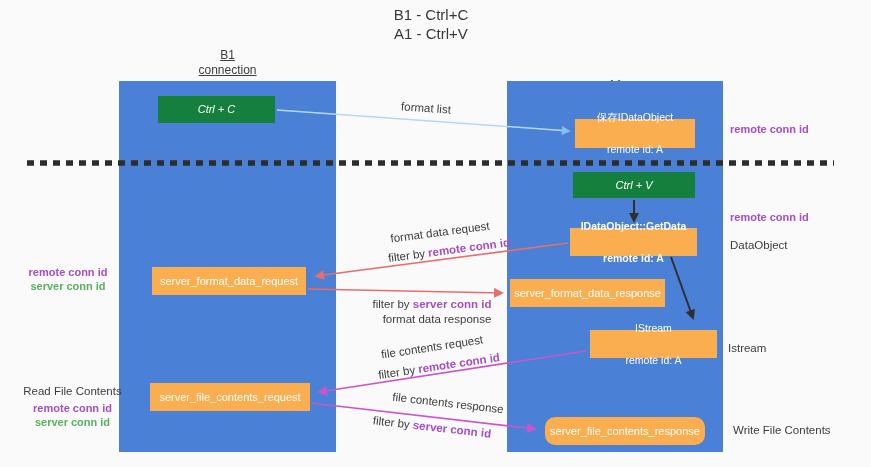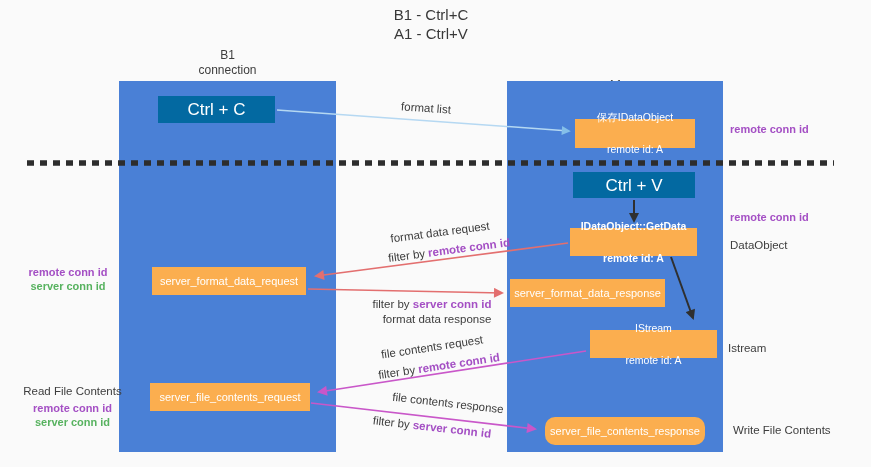--- a/index.html
+++ b/index.html
@@ -5,40 +5,40 @@
   html,body{margin:0;padding:0;background:#fafafa;}
   .canvas{position:relative;width:871px;height:467px;background:#fafafa;overflow:hidden;
           font-family:"Liberation Sans",sans-serif;color:#3d3d3d;}
   .title{position:absolute;left:331px;top:5px;width:200px;text-align:center;
          font-size:15px;line-height:19px;color:#383838;}
   .hdr{position:absolute;top:48px;text-align:center;font-size:12px;line-height:15px;color:#3d3d3d;}
   .lane{position:absolute;top:81px;height:371px;background:#4a80d6;}
   .box{position:absolute;display:flex;flex-direction:column;align-items:center;justify-content:center;
        color:#ffffff;font-size:11px;line-height:13px;text-align:center;white-space:nowrap;}
   .orange{background:#fbae4f;gap:19px;}
-  .greenbox{background:#0369a1;font-size:17px;}
+  .greenbox{background:#15803d;font-size:11px;font-style:italic;}
   .albl{position:absolute;white-space:nowrap;font-size:11.5px;color:#3d3d3d;}
   .purple{color:#a44fc4;font-weight:bold;}
   .greentx{color:#57b25f;font-weight:bold;}
   .sidebold{position:absolute;font-size:11px;font-weight:bold;white-space:nowrap;color:#a44fc4;}
   .sideplain{position:absolute;font-size:11.5px;white-space:nowrap;color:#3d3d3d;}
   .sideblock{position:absolute;text-align:center;font-size:11px;line-height:14px;white-space:nowrap;}
   svg.overlay{position:absolute;left:0;top:0;width:871px;height:467px;pointer-events:none;}
 </style>
 </head>
 <body>
 
 <div class="canvas">
 
   <div class="title">
     <div>B1 - Ctrl+C</div>
     <div>A1 - Ctrl+V</div>
   </div>
 
-  <div class="hdr" style="left:119px;width:217px;">
+  <div class="hdr" style="left:119px;width:217px;text-decoration:underline;">
     <div>B1</div>
     <div>connection</div>
   </div>
   <div class="hdr" style="left:507px;width:216px;margin-top:30px;">
     <div>A1</div>
     <div>remote</div>
   </div>
 
   <div class="lane" style="left:119px;width:217px;"></div>
   <div class="lane" style="left:507px;width:216px;"></div>

